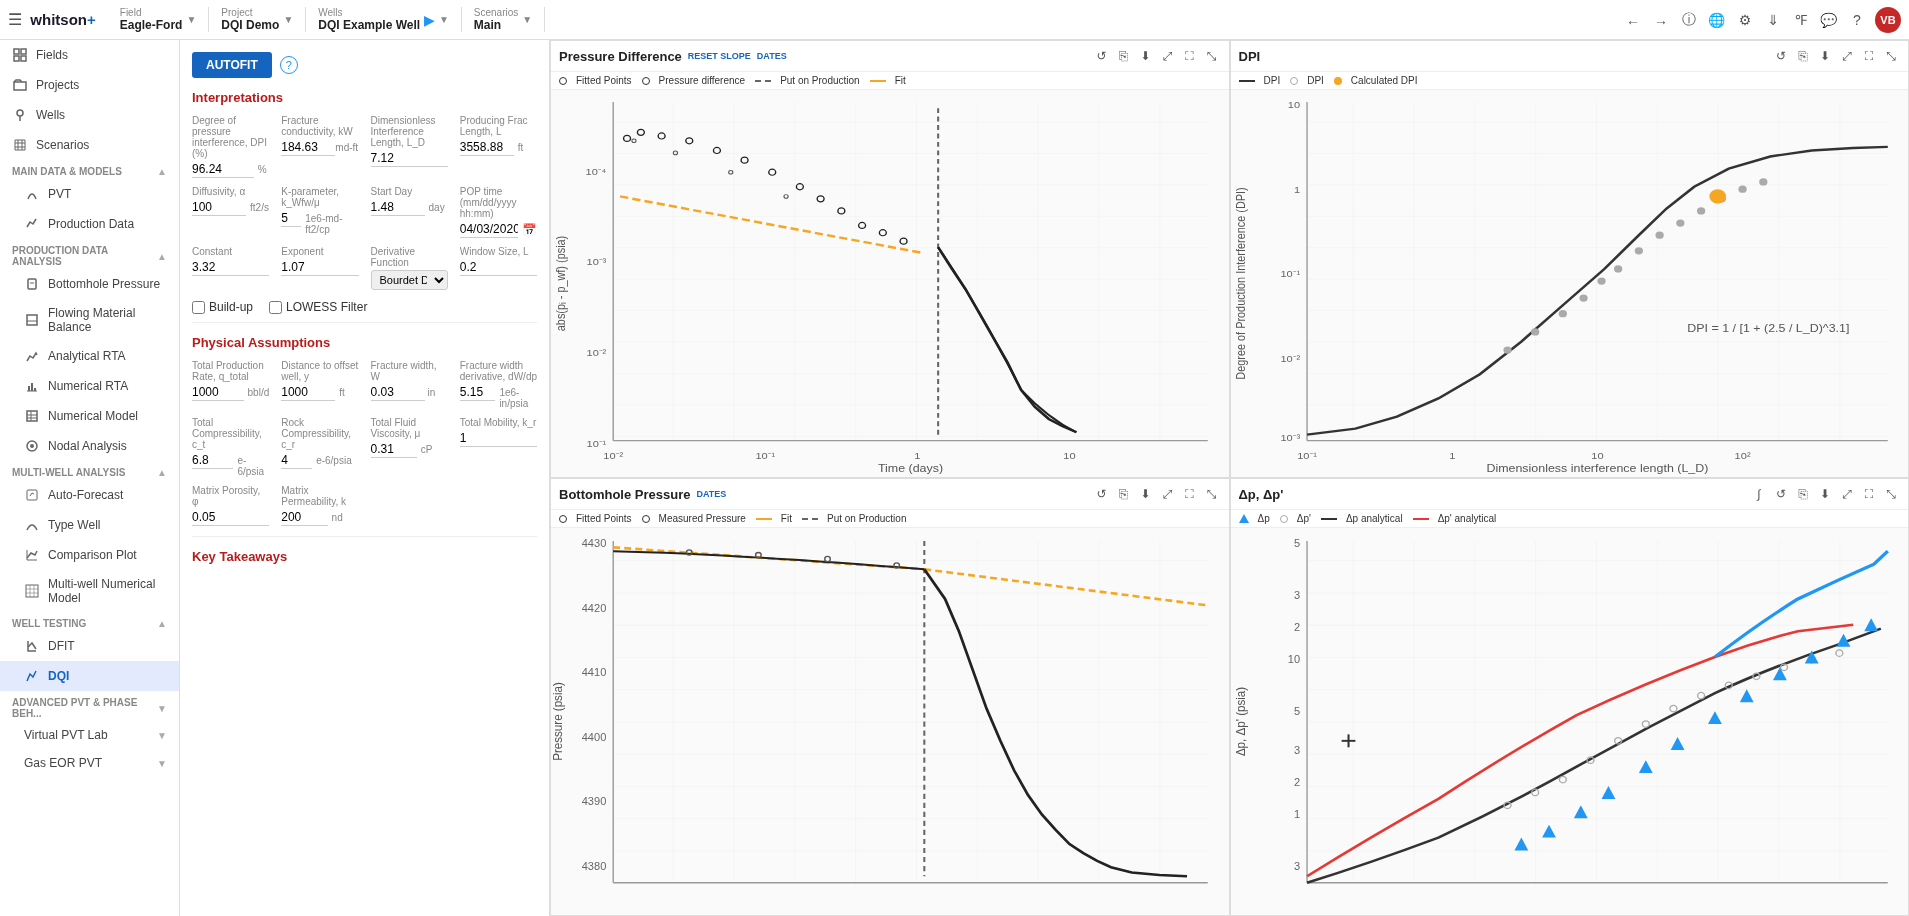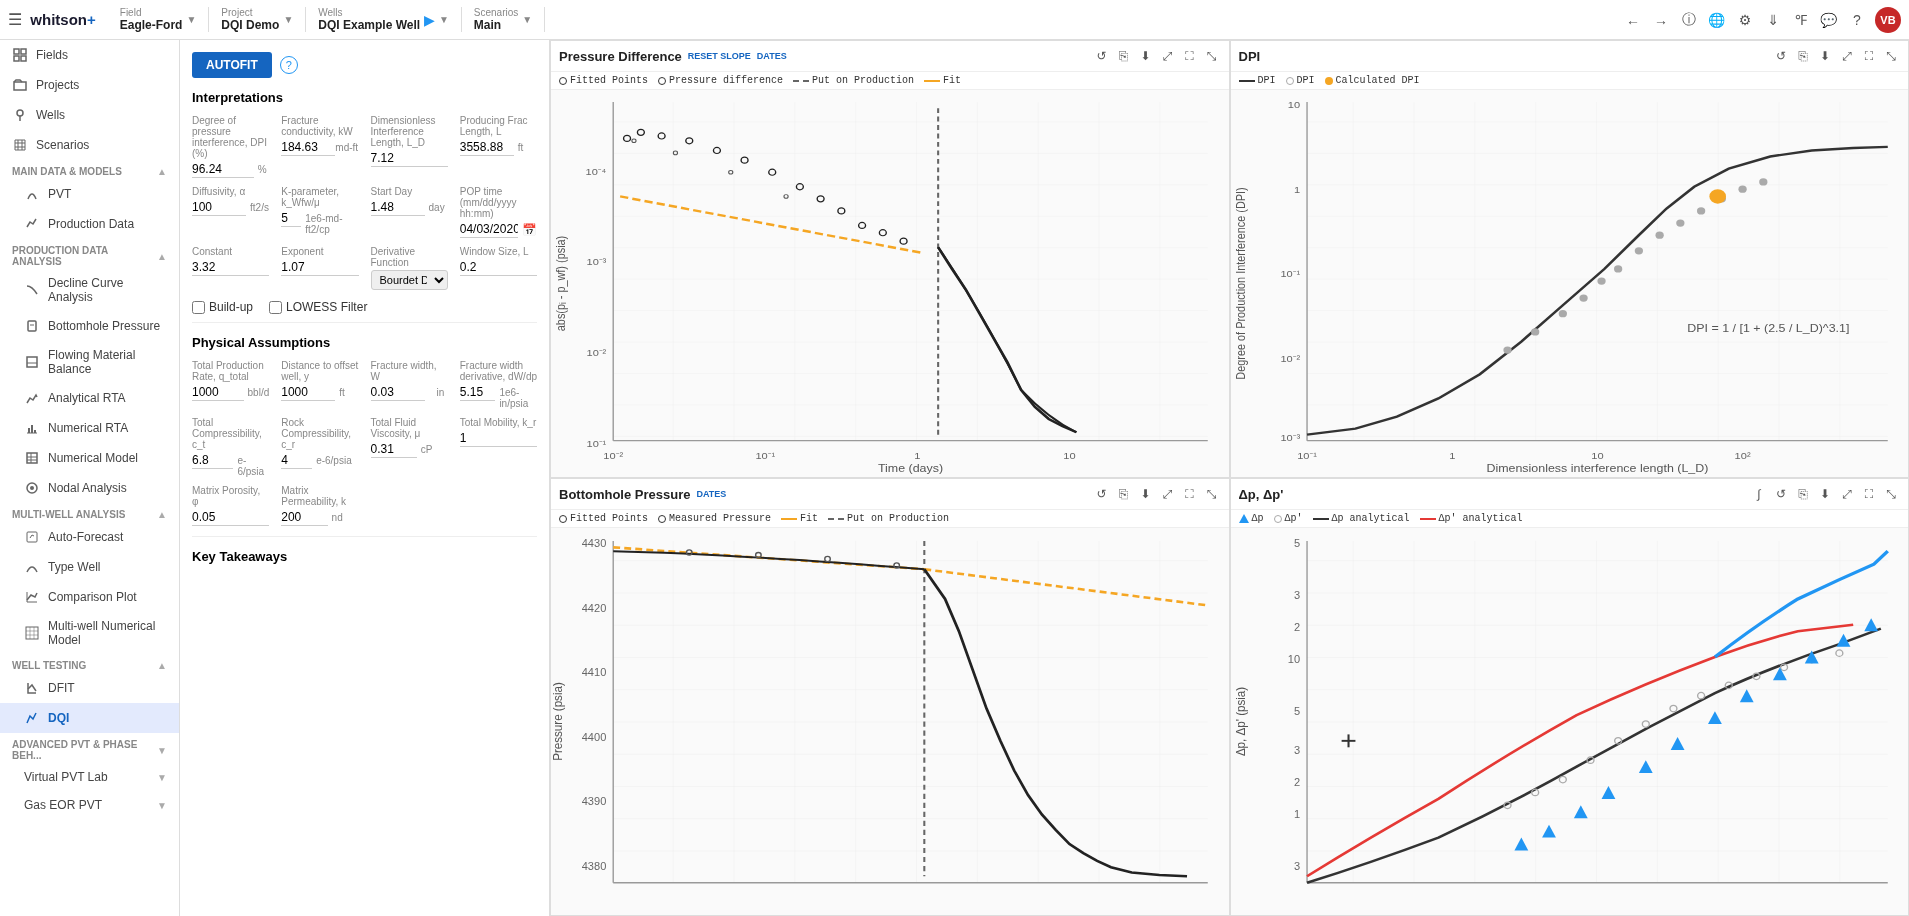--- a/index.html
+++ b/index.html
@@ -32,21 +32,21 @@
     .sidebar-indent { padding-left: 24px; }
 
     
     .content { flex: 1; overflow: hidden; display: flex; }
 
     
     .left-panel { width: 370px; background: #fff; border-right: 1px solid #ddd; overflow-y: auto; flex-shrink: 0; padding: 12px; }
     .autofit-row { display: flex; align-items: center; gap: 8px; margin-bottom: 12px; }
     .autofit-btn { background: #1565c0; color: #fff; border: none; padding: 6px 14px; border-radius: 3px; font-size: 12px; font-weight: bold; cursor: pointer; }
     .help-icon { width: 18px; height: 18px; border-radius: 50%; border: 1px solid #2196f3; color: #2196f3; display: flex; align-items: center; justify-content: center; font-size: 11px; cursor: pointer; }
-    .section-title { font-size: 13px; font-weight: 600; margin-bottom: 10px; color: #000000; }
+    .section-title { font-size: 13px; font-weight: 600; margin-bottom: 10px; color: #b91c1c; }
     .form-grid { display: grid; grid-template-columns: 1fr 1fr 1fr 1fr; gap: 8px 12px; margin-bottom: 10px; }
     .form-field { display: flex; flex-direction: column; }
     .form-label { font-size: 10px; color: #888; margin-bottom: 2px; }
     .form-value-percent { color: #888; font-size: 10px; }
     .form-input { border: none; border-bottom: 1px solid #ccc; font-size: 12px; width: 100%; outline: none; padding: 1px 0; }
     .form-select { border: 1px solid #ccc; border-radius: 3px; font-size: 11px; padding: 2px 4px; width: 100%; }
     .checkbox-row { display: flex; align-items: center; gap: 16px; margin: 8px 0; }
     .checkbox-item { display: flex; align-items: center; gap: 4px; font-size: 12px; cursor: pointer; }
     .physical-section { margin-top: 12px; }
     .key-takeaways { margin-top: 12px; }
@@ -59,21 +59,21 @@
     .chart-panel { background: #fff; border: 1px solid #ddd; display: flex; flex-direction: column; overflow: hidden; }
     .chart-header { display: flex; align-items: center; padding: 6px 8px; border-bottom: 1px solid #eee; gap: 6px; flex-shrink: 0; }
     .chart-title { font-size: 13px; font-weight: 600; color: #222; }
     .chart-btn { font-size: 9px; color: #1565c0; cursor: pointer; font-weight: 600; text-decoration: none; border: none; background: none; padding: 0; }
     .chart-icons { display: flex; align-items: center; gap: 4px; margin-left: auto; }
     .chart-icon-btn { width: 18px; height: 18px; display: flex; align-items: center; justify-content: center; cursor: pointer; color: #555; font-size: 12px; border: none; background: none; }
     .chart-body { flex: 1; position: relative; overflow: hidden; background: #fafafa; }
 
     
     .chart-legend { display: flex; align-items: center; gap: 10px; padding: 3px 8px; font-size: 10px; flex-wrap: wrap; border-bottom: 1px solid #eee; flex-shrink: 0; }
-    .legend-item { display: flex; align-items: center; gap: 3px; font-family: Liberation Mono, monospace; }
+    .legend-item { display: flex; align-items: center; gap: 9px; }
 
     
     .chart-svg { width: 100%; height: 100%; }
 
     .divider { height: 1px; background: #eee; margin: 8px 0; }
 
     
     ::-webkit-scrollbar { width: 6px; height: 6px; }
     ::-webkit-scrollbar-track { background: #f1f1f1; }
     ::-webkit-scrollbar-thumb { background: #ccc; border-radius: 3px; }
@@ -195,28 +195,20 @@
       <span>Production Data</span>
     </div>
 
     <div class="sidebar-section">
       <span>Production Data Analysis</span>
       <span class="sidebar-section-icon">▲</span>
     </div>
     <div class="sidebar-item sidebar-indent">
       <div class="sidebar-icon">
         <svg width="14" height="14" viewBox="0 0 14 14">
-            <path d="M2 3 Q7 3 12 11" fill="none" stroke="#666" stroke-width="1.5"></path>
-          </svg>
-      </div>
-      <span>Decline Curve Analysis</span>
-    </div>
-    <div class="sidebar-item sidebar-indent">
-      <div class="sidebar-icon">
-        <svg width="14" height="14" viewBox="0 0 14 14">
             <rect x="3" y="2" width="8" height="10" rx="1" fill="none" stroke="#666" stroke-width="1.5"></rect>
             <line x1="5" y1="6" x2="9" y2="6" stroke="#666" stroke-width="1"></line>
           </svg>
       </div>
       <span>Bottomhole Pressure</span>
     </div>
     <div class="sidebar-item sidebar-indent">
       <div class="sidebar-icon">
         <svg width="14" height="14" viewBox="0 0 14 14">
             <rect x="2" y="2" width="10" height="10" fill="none" stroke="#666" stroke-width="1.5"></rect>
@@ -453,21 +445,21 @@
         </div>
         <div class="form-field">
           <div class="form-label">Distance to offset well, y</div>
           <div style="display:flex;align-items:baseline;gap:4px">
             <input class="form-input" style="width: 70%;" value="1000">
             <span class="form-value-percent">ft</span>
           </div>
         </div>
         <div class="form-field">
           <div class="form-label">Fracture width, W</div>
-          <div style="display:flex;align-items:baseline;gap:12px">
+          <div style="display:flex;align-items:baseline;gap:3px">
             <input class="form-input" style="width: 70%;" value="0.03">
             <span class="form-value-percent">in</span>
           </div>
         </div>
         <div class="form-field">
           <div class="form-label">Fracture width derivative, dW/dp</div>
           <div style="display:flex;align-items:baseline;gap:4px">
             <input class="form-input" style="width: 60%;" value="5.15">
             <span class="form-value-percent">1e6-in/psia</span>
           </div>

